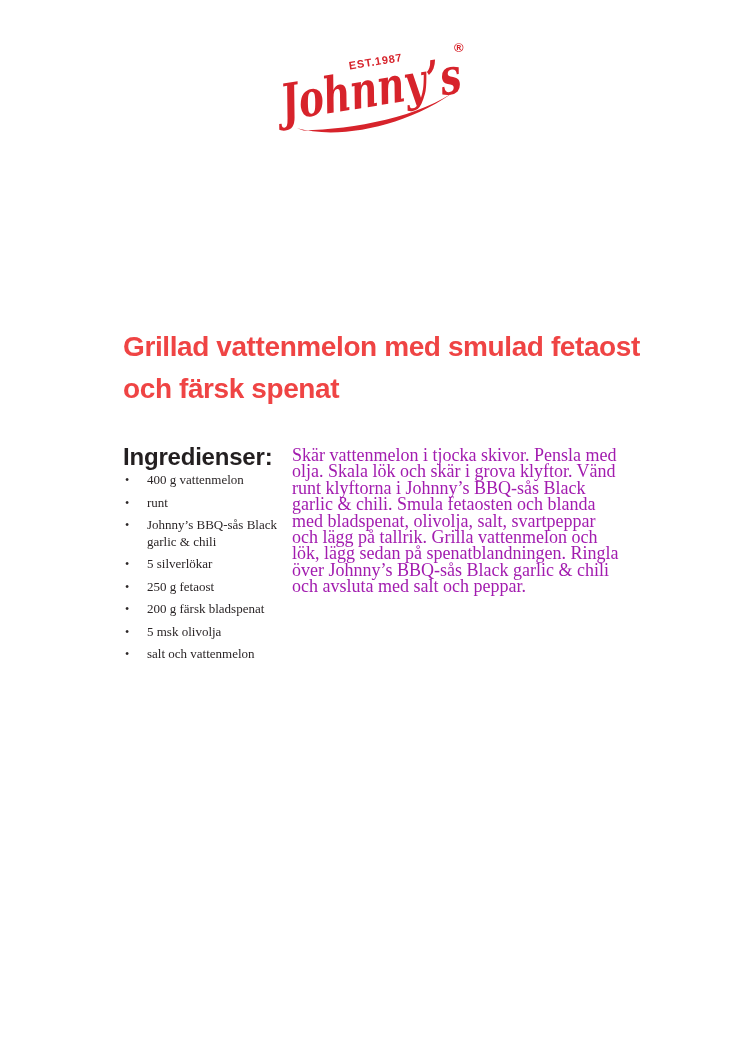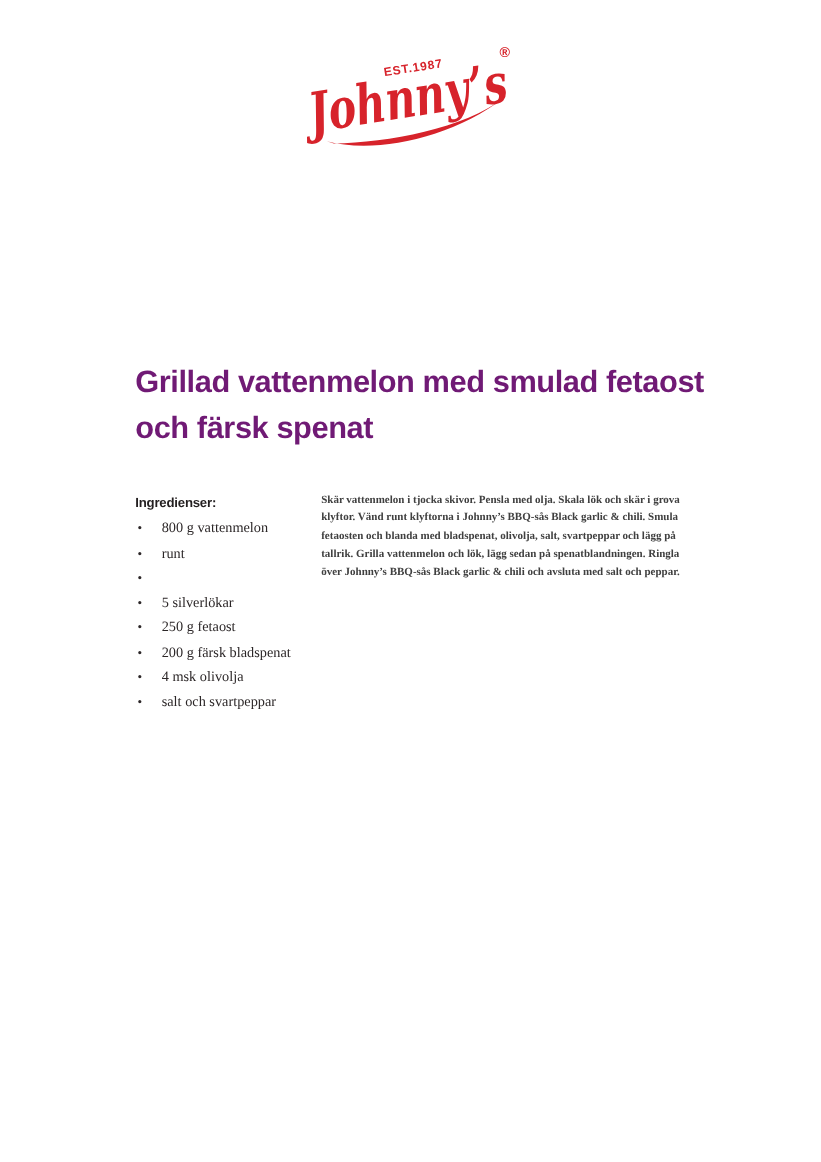--- a/index.html
+++ b/index.html
@@ -38,37 +38,37 @@
     position: absolute;
     left: 123px;
     top: 326px;
     width: 520px;
     margin: 0;
     font-family: "Liberation Sans", sans-serif;
     font-weight: 700;
     font-size: 28px;
     line-height: 42px;
     letter-spacing: -0.4px;
-    color: #701a75;
+    color: #ef4444;
   }
   .columns {
     position: absolute;
     left: 123px;
     top: 444px;
     width: 500px;
     display: flex;
     align-items: flex-start;
   }
   .col-ingredients { flex: 0 0 169px; width: 169px; }
   .col-instructions { flex: 1 1 auto; width: 331px; }
   h2.section-heading {
     margin: 0;
     font-family: "Liberation Sans", sans-serif;
     font-weight: 700;
-    font-size: 12px;
+    font-size: 24px;
     line-height: 26px;
     letter-spacing: -0.2px;
     color: #231f20;
   }
   ul.ingredients-list {
     list-style: none;
     margin: 2px 0 0 0;
     padding: 0;
     width: 166px;
   }
@@ -84,25 +84,24 @@
     flex: 0 0 24px;
     width: 24px;
     padding-left: 2px;
     box-sizing: border-box;
     font-size: 12px;
     line-height: 16.5px;
   }
   ul.ingredients-list .item-text { width: 141px; }
   p.instructions-body {
     margin: 3px 0 0 0;
-    font-size: 10px;
+    font-size: 18px;
     line-height: 16.4px;
-    color: #404040;
+    color: #a21caf;
     width: 331px;
-    font-weight: bold;
   }
 </style>
 </head>
 <body>
 
 <div class="page">
 
   <div class="logo">
     <svg viewBox="0 0 222 128" aria-hidden="true">
       <g transform="rotate(-9 111 70)" fill="#d7232b">
@@ -117,55 +116,56 @@
   <h1 class="recipe-title">Grillad vattenmelon med smulad fetaost och färsk spenat</h1>
 
   <div class="columns">
 
     <section class="col-ingredients">
       <h2 class="section-heading">Ingredienser:</h2>
       <ul class="ingredients-list">
 
           <li>
             <span class="bullet">•</span>
-            <span class="item-text">800 g vattenmelon</span>
+            <span class="item-text">400 g vattenmelon</span>
           </li>
 
           <li>
             <span class="bullet">•</span>
             <span class="item-text">runt</span>
           </li>
 
           <li>
             <span class="bullet">•</span>
+            <span class="item-text">Johnny’s BBQ-sås Black garlic &amp; chili</span>
           </li>
 
           <li>
             <span class="bullet">•</span>
             <span class="item-text">5 silverlökar</span>
           </li>
 
           <li>
             <span class="bullet">•</span>
             <span class="item-text">250 g fetaost</span>
           </li>
 
           <li>
             <span class="bullet">•</span>
             <span class="item-text">200 g färsk bladspenat</span>
           </li>
 
           <li>
             <span class="bullet">•</span>
-            <span class="item-text">4 msk olivolja</span>
+            <span class="item-text">5 msk olivolja</span>
           </li>
 
           <li>
             <span class="bullet">•</span>
-            <span class="item-text">salt och svartpeppar</span>
+            <span class="item-text">salt och vattenmelon</span>
           </li>
         </ul>
     </section>
 
     <section class="col-instructions">
       <p class="instructions-body">Skär vattenmelon i tjocka skivor. Pensla med olja. Skala lök och skär i grova klyftor. Vänd runt klyftorna i Johnny’s BBQ-sås Black garlic &amp; chili. Smula fetaosten och blanda med bladspenat, olivolja, salt, svartpeppar och lägg på tallrik. Grilla vattenmelon och lök, lägg sedan på spenatblandningen. Ringla över Johnny’s BBQ-sås Black garlic &amp; chili och avsluta med salt och peppar.</p>
     </section>
 
   </div>
 

